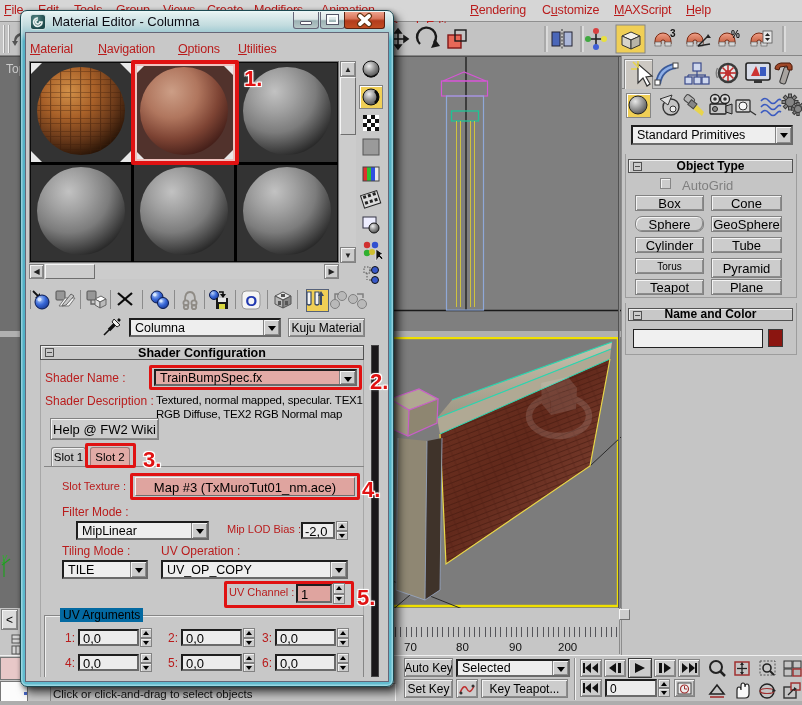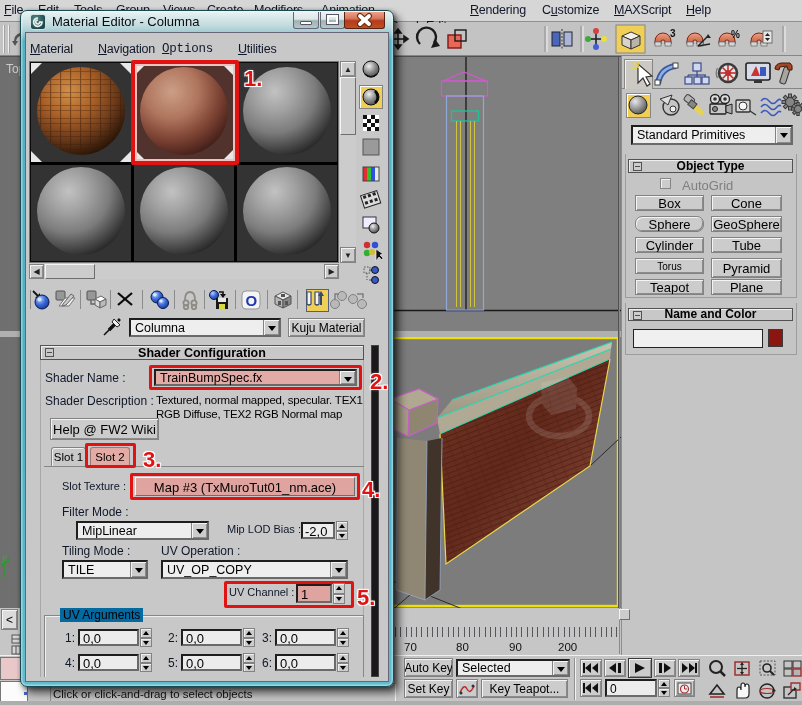--- a/index.html
+++ b/index.html
@@ -6,21 +6,21 @@
 *{box-sizing:border-box;}
 .abs{position:absolute;}
 .btn{position:absolute;white-space:nowrap;overflow:hidden;background:#cccccc;border:1px solid #828282;
  box-shadow:inset 1px 1px 0 #f4f4f4,inset -1px -1px 0 #8c8c8c;color:#000;
  display:flex;align-items:center;justify-content:center;}
 .fld{position:absolute;background:#ececec;border:2px solid #1e1e1e;border-right-color:#6a6a6a;border-bottom-color:#6a6a6a;color:#000;}
 .raised{background:#cccccc;border-top:1px solid #f4f4f4;border-left:1px solid #f4f4f4;
  border-right:1px solid #6e6e6e;border-bottom:1px solid #6e6e6e;}
 .redbox{position:absolute;border:3px solid #e01212;border-radius:2px;}
 .rn{position:absolute;color:#e01212;font-weight:bold;font-size:22px;font-family:"Liberation Sans",sans-serif;text-shadow:-1px -1px 0 #fff,1px -1px 0 #fff,-1px 1px 0 #fff,1px 1px 0 #fff,0 0 3px #fff;}
-.lbl{position:absolute;font-size:12px;color:#0f172a;white-space:nowrap;}
+.lbl{position:absolute;font-size:12px;color:#b91c1c;white-space:nowrap;}
 .lbl12{position:absolute;font-size:11.5px;letter-spacing:-0.2px;color:#000;white-space:nowrap;}
 u{text-decoration:underline;}
 .mn{font-size:12.5px !important;letter-spacing:-0.2px;}
 .spin{position:absolute;width:12px;}
 .spin div{height:50%;background:#cccccc;border:1px solid #828282;
  box-shadow:inset 1px 1px 0 #f0f0f0;position:relative;}
 .spin div::after{content:"";position:absolute;left:2px;border-left:3px solid transparent;border-right:3px solid transparent;}
 .spin div.up::after{top:2px;border-bottom:4px solid #000;}
 .spin div.dn::after{top:2px;border-top:4px solid #000;}
 .combo{position:absolute;background:#eeeeee;border:2px solid #1e1e1e;border-right-color:#6a6a6a;border-bottom-color:#6a6a6a;}
@@ -565,21 +565,21 @@
         <g stroke="#fff" stroke-width="3.8" stroke-linecap="round">
           <line x1="15" y1="4" x2="24" y2="12"></line>
           <line x1="24" y1="4" x2="15" y2="12"></line>
         </g>
       </svg></div>
 
  <div class="abs" id="mecontent" style="left:5px;top:22px;width:364px;height:650px;background:#c8c8c8;border:1px solid #667;">
 
   <div class="lbl mn" style="left:4px;top:9px;"><u>M</u>aterial</div>
   <div class="lbl mn" style="left:72px;top:9px;"><u>N</u>avigation</div>
-  <div class="lbl mn" style="left:136px;top:9px;font-family:Liberation Mono, monospace;"><u>O</u>ptions</div>
+  <div class="lbl mn" style="left:152px;top:9px;"><u>O</u>ptions</div>
   <div class="lbl mn" style="left:212px;top:9px;"><u>U</u>tilities</div>
 
   <div class="abs" id="slots" style="left:3px;top:28px;width:310px;height:202px;background:#0a0a0a;border:1px solid #747474;">
    <svg width="308" height="200" style="position:absolute;left:0;top:0;">
     <defs>
      <radialGradient id="gsph" cx="0.36" cy="0.28" r="0.75">
       <stop offset="0" stop-color="#c2c2c2"></stop>
               <stop offset="0.32" stop-color="#a0a0a0"></stop>
       <stop offset="0.62" stop-color="#7c7c7c"></stop>
               <stop offset="0.86" stop-color="#484848"></stop>

